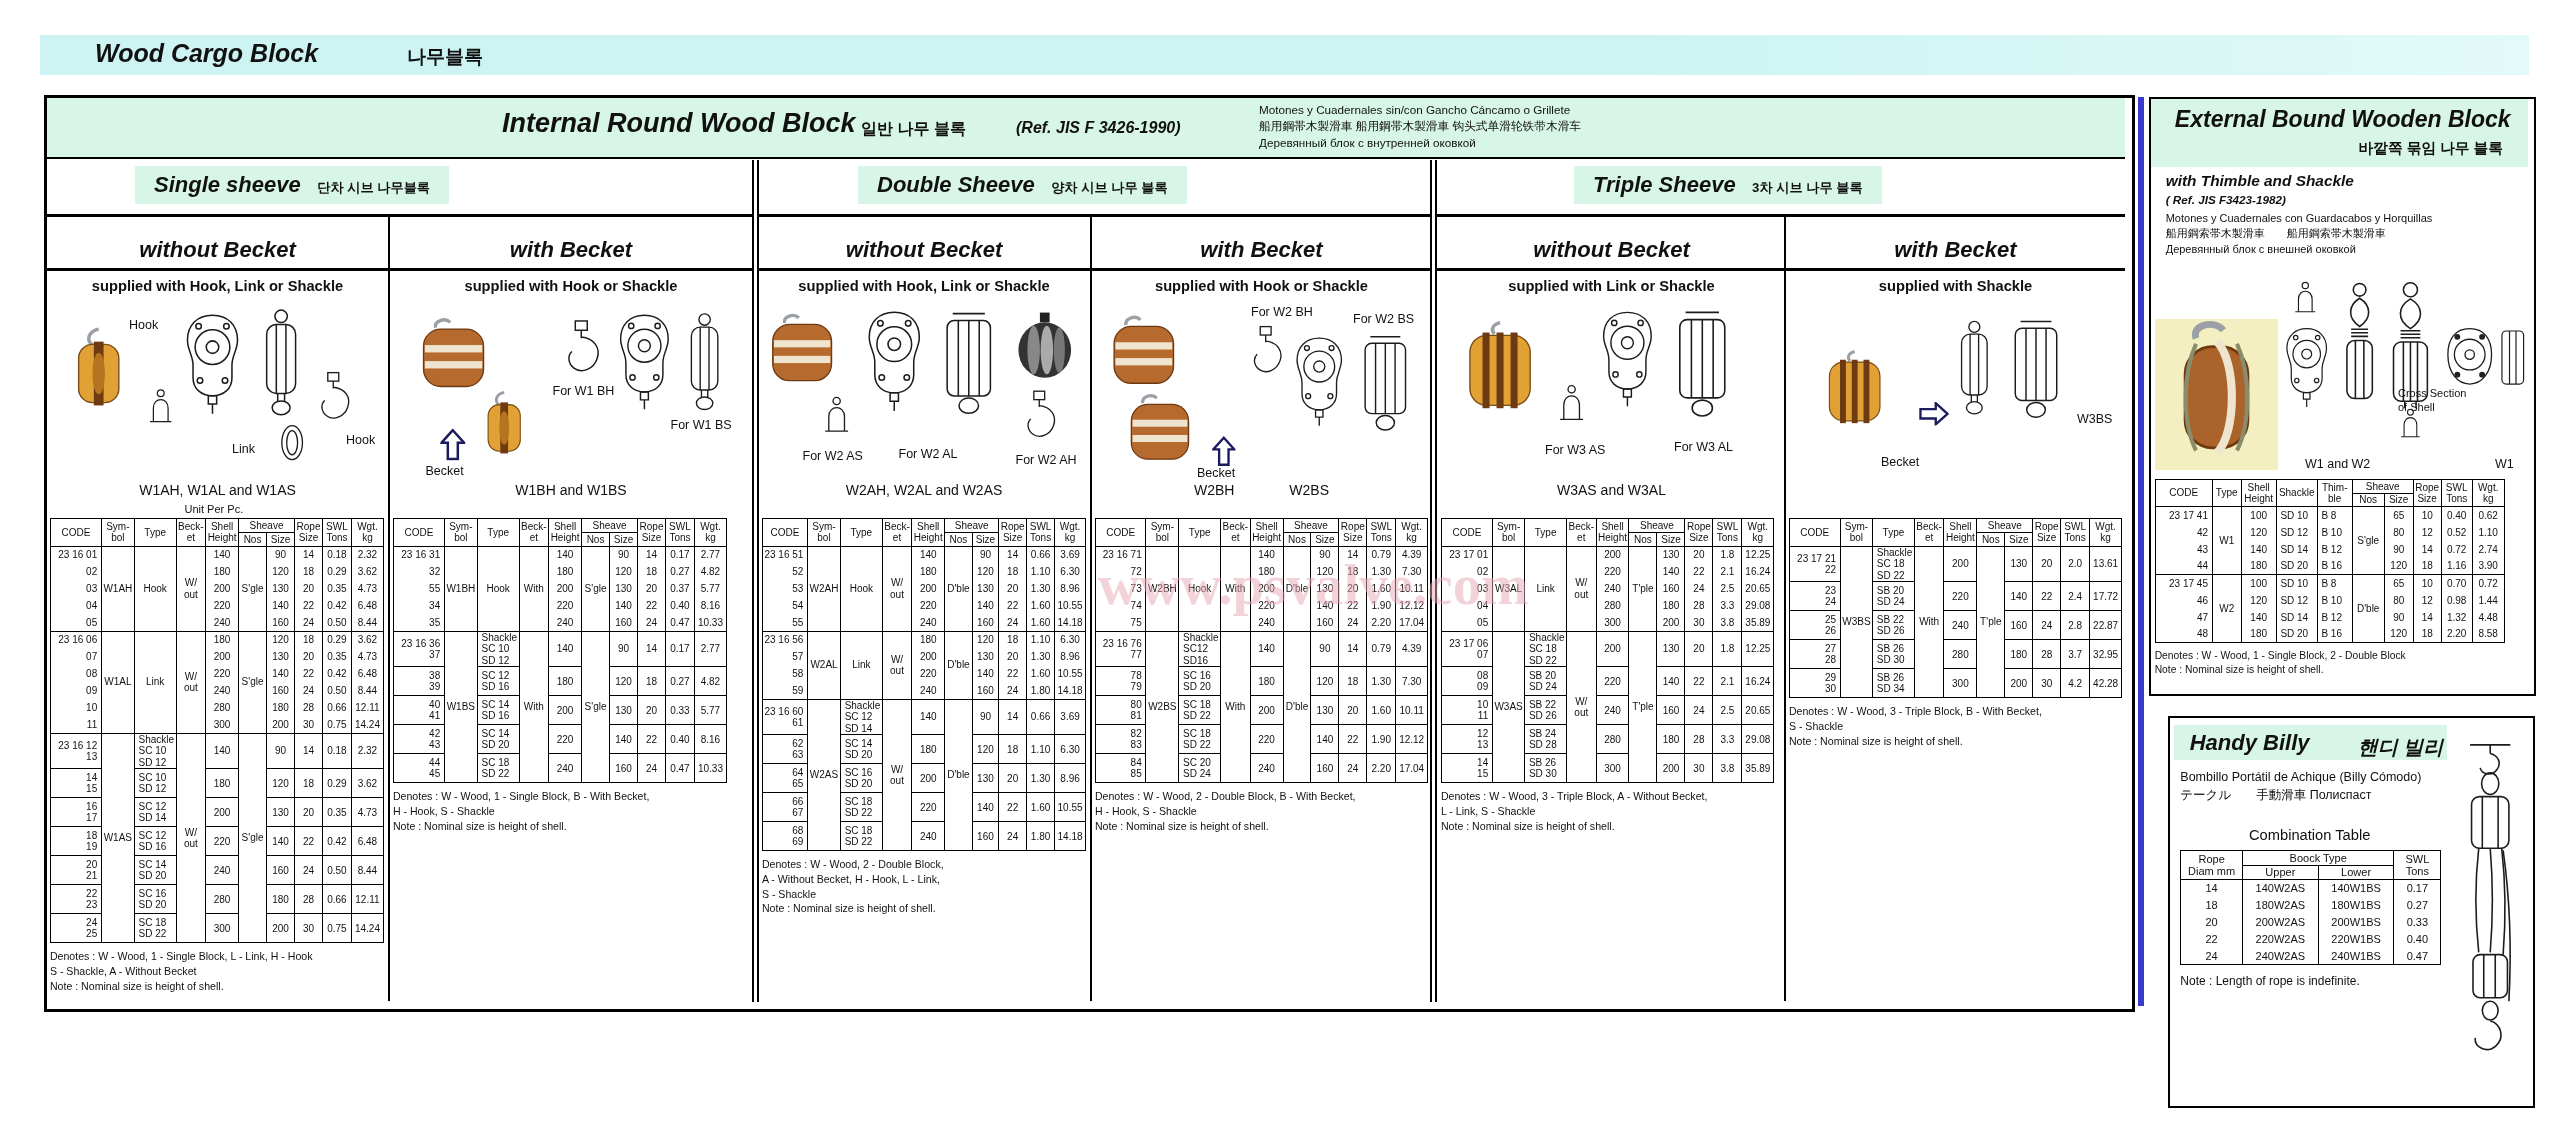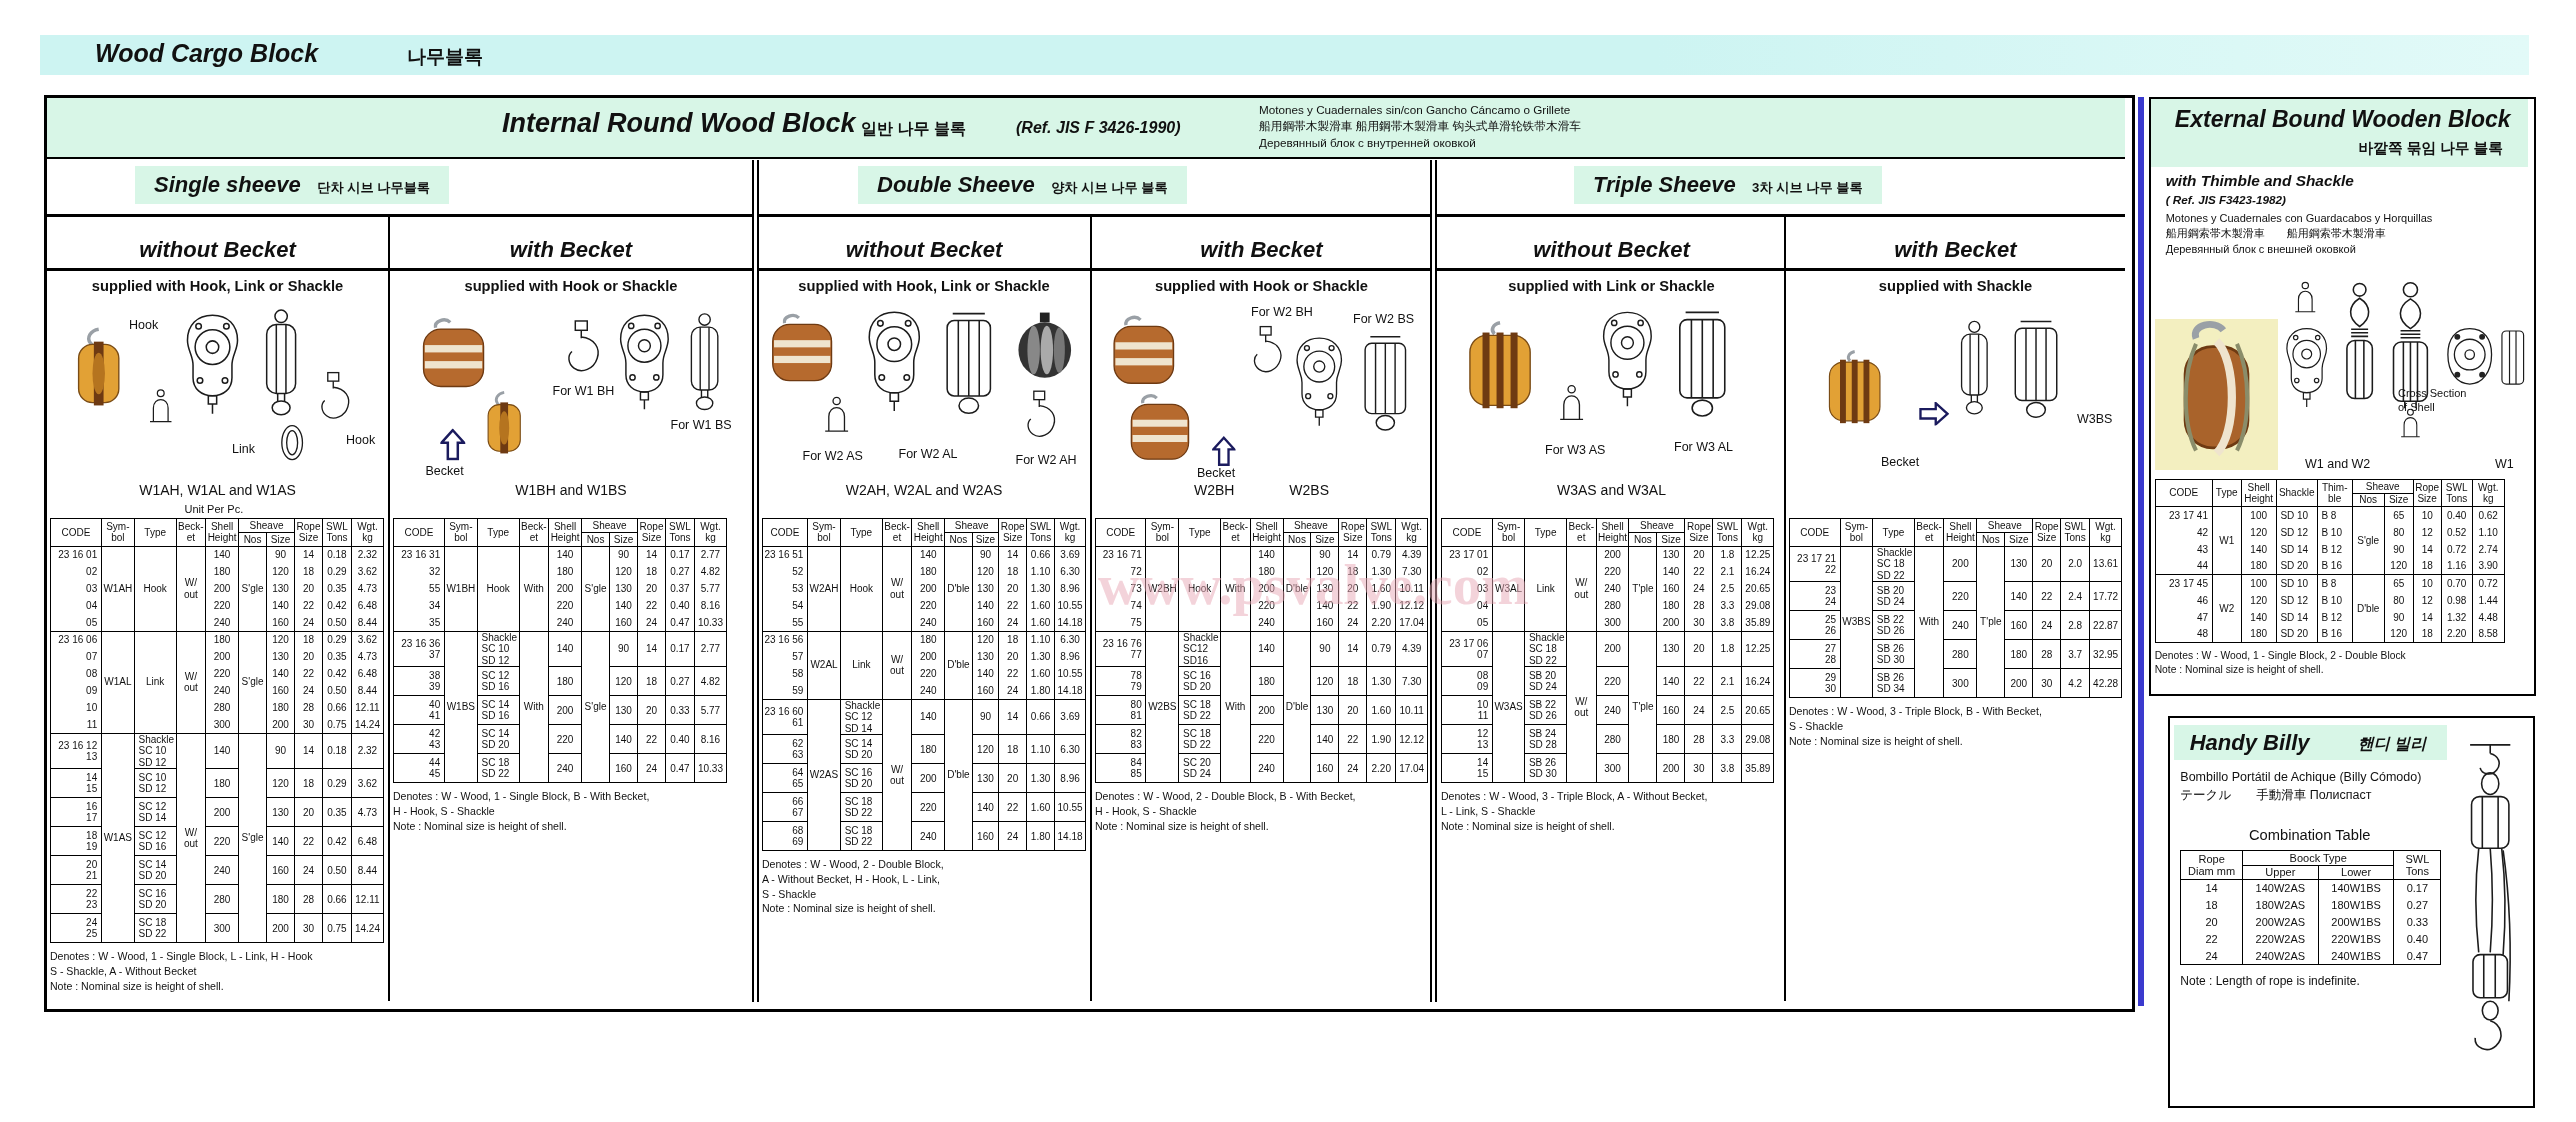--- a/index.html
+++ b/index.html
@@ -58,21 +58,21 @@
   .ext-svg{left:131px;top:182px;width:247px;height:170px;}
   .ext-capA{left:154px;top:358px;font-size:12.5px;}
   .ext-capB{left:247px;top:288px;width:103px;font-size:11px;line-height:1.25;}
   .ext-capC{left:344px;top:358px;font-size:12.5px;}
   .ext-wrap{left:3.7px;top:380px;right:3.7px;}
   .ext-notes{margin-top:5.9px;font-size:10.3px;line-height:1.4;white-space:pre-line;}
   
   .handy-box{left:2168px;top:716px;width:363px;height:388px;border:2.2px solid #000;background:#fff;}
   .h-band{left:3.7px;top:7.3px;width:273px;height:35px;}
   .h-title{left:16px;top:4.4px;font-style:italic;font-weight:bold;font-size:22px;}
-  .h-ko{left:184px;top:8.8px;font-style:italic;font-weight:bold;font-size:16px;}
+  .h-ko{left:184px;top:8.8px;font-style:italic;font-weight:bold;font-size:20px;}
   .h-desc{left:10.3px;top:50px;font-size:12.5px;line-height:1.45;white-space:pre-line;}
   .h-comb{left:14.7px;top:109px;width:250px;text-align:center;font-size:14.7px;}
   .h-wrap{left:10.3px;top:132px;width:261px;}
   .h-note{margin-top:8.8px;font-size:12px;}
   .h-den{margin-top:7.3px;font-size:12px;line-height:1.55;white-space:pre-line;}
   .handy-svg{right:4.4px;top:20.6px;width:79px;height:345px;}
   
   .wm{left:1098px;top:552px;font-family:Liberation Serif, serif;font-weight:bold;font-size:57px;color:#e9a9b6;opacity:.5;z-index:6;pointer-events:none;white-space:nowrap;}
   
   .ln{fill:none;stroke:#1c1c1c;stroke-width:2.2px;}

